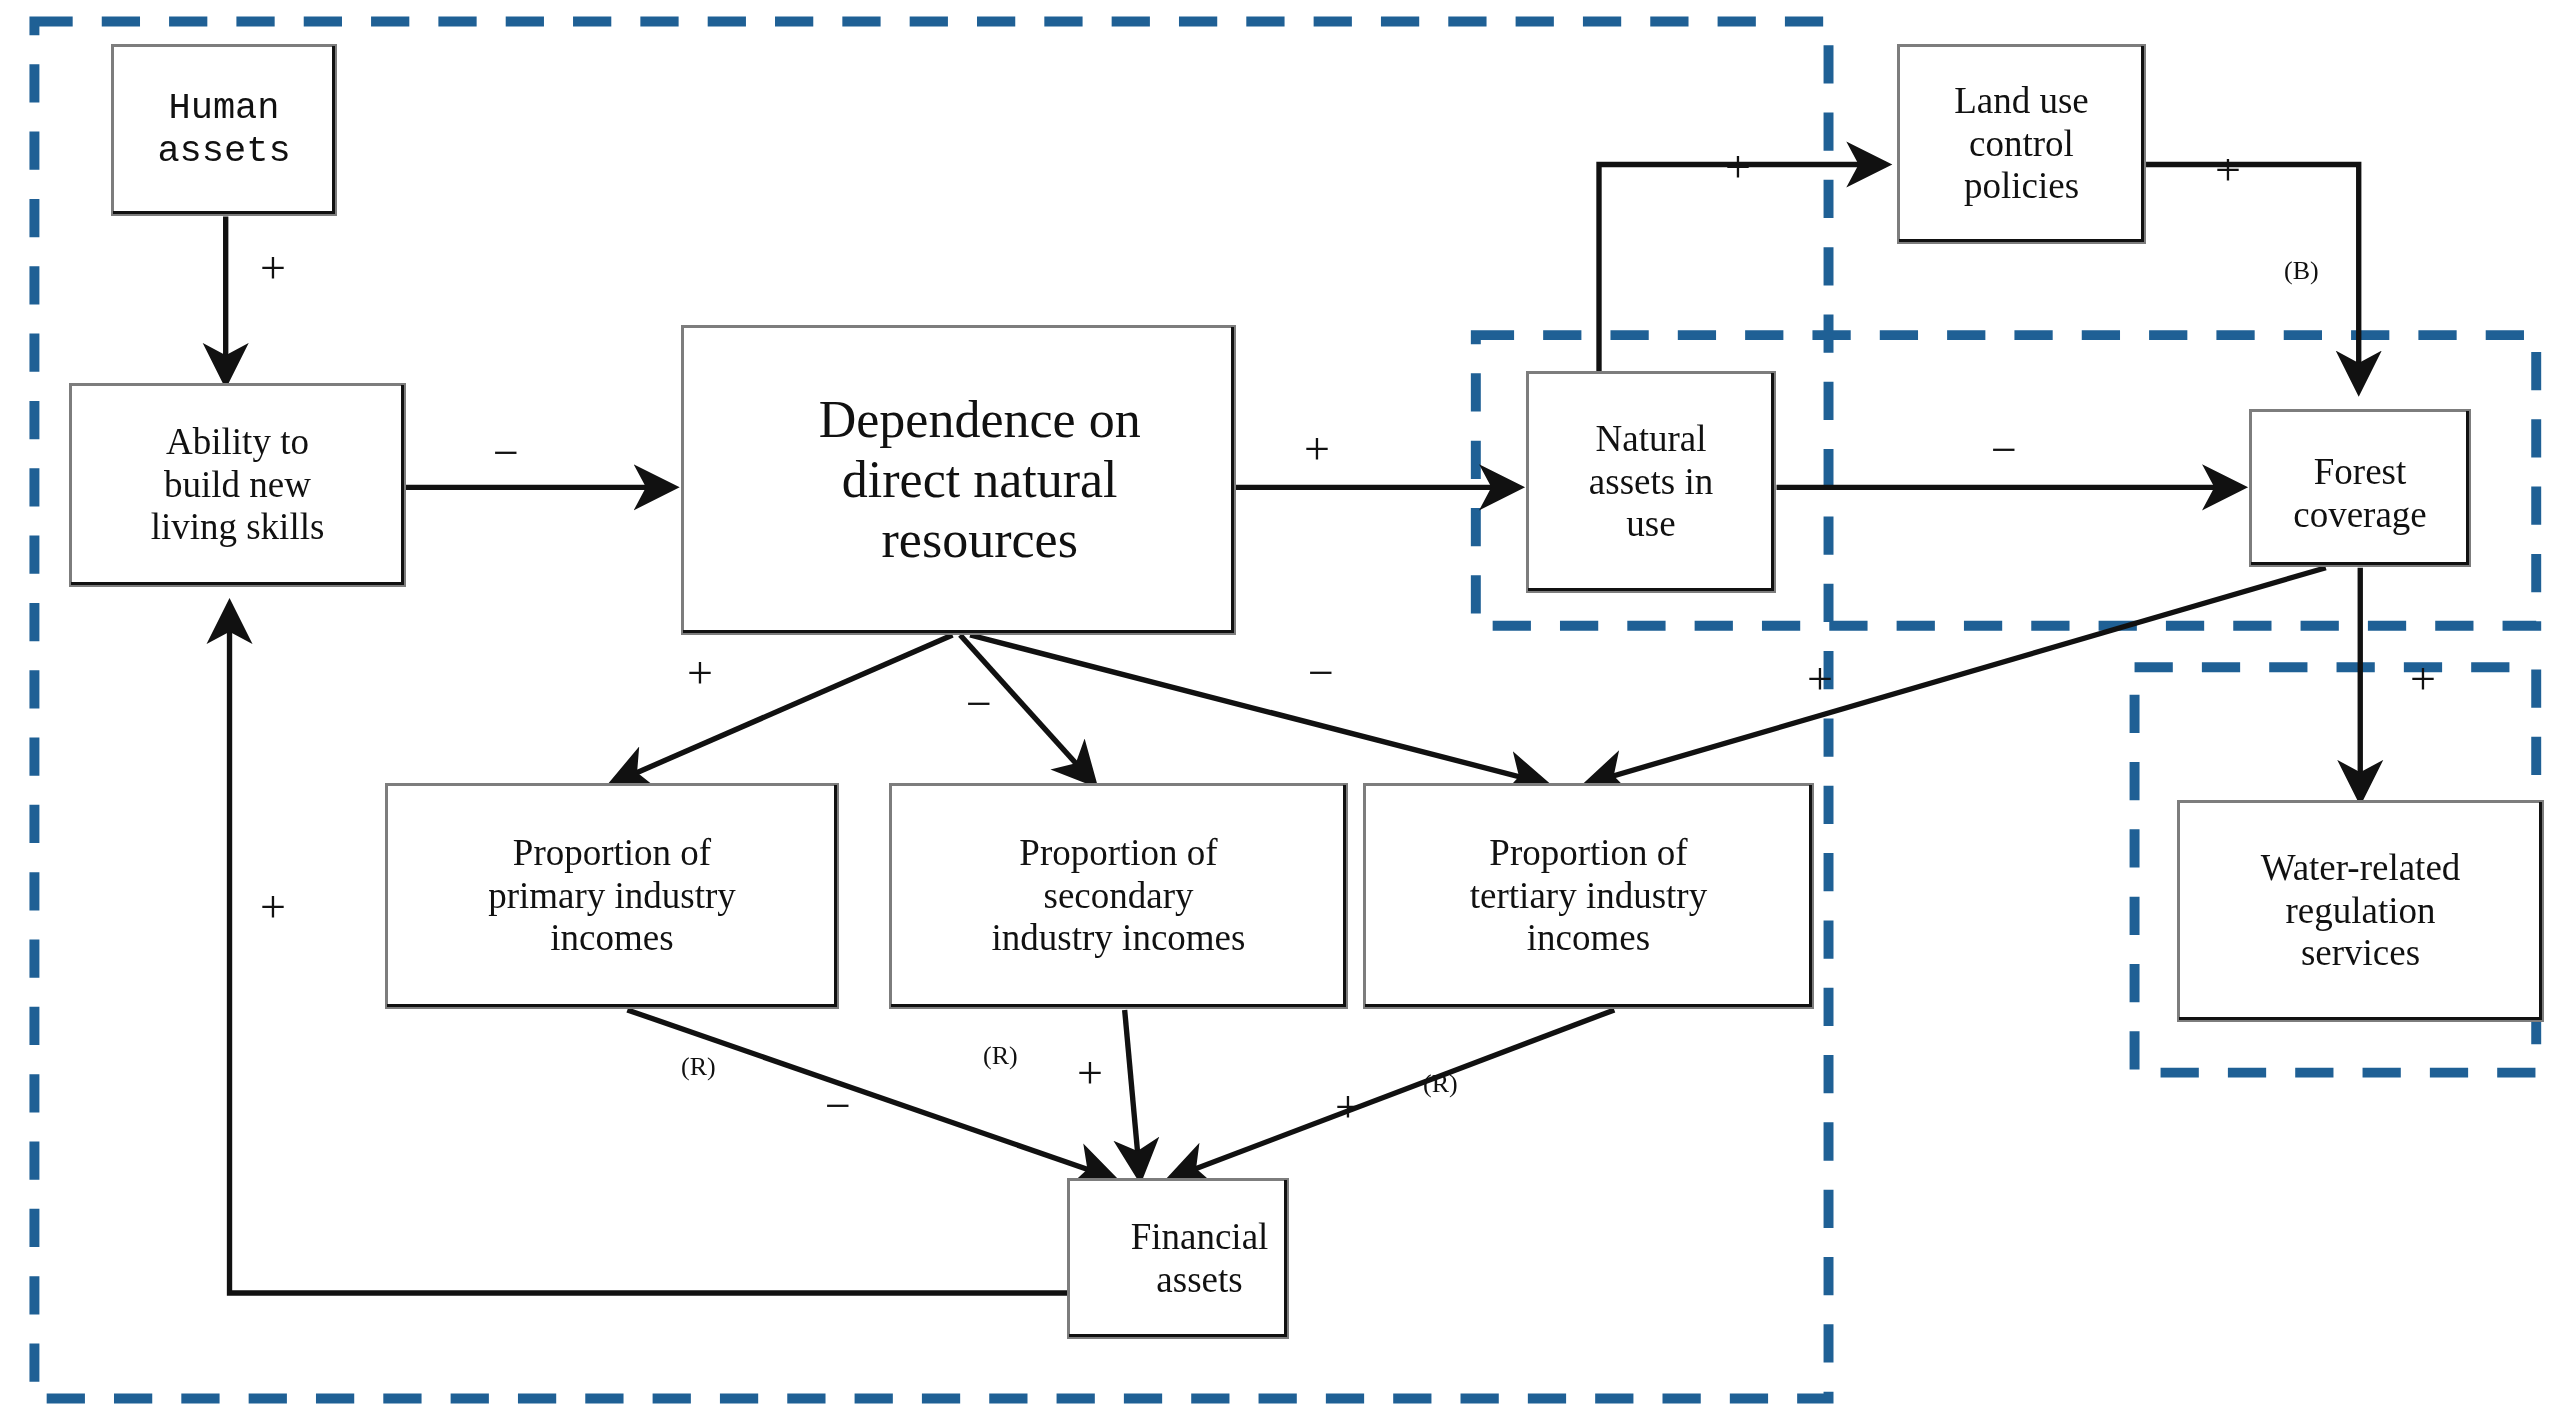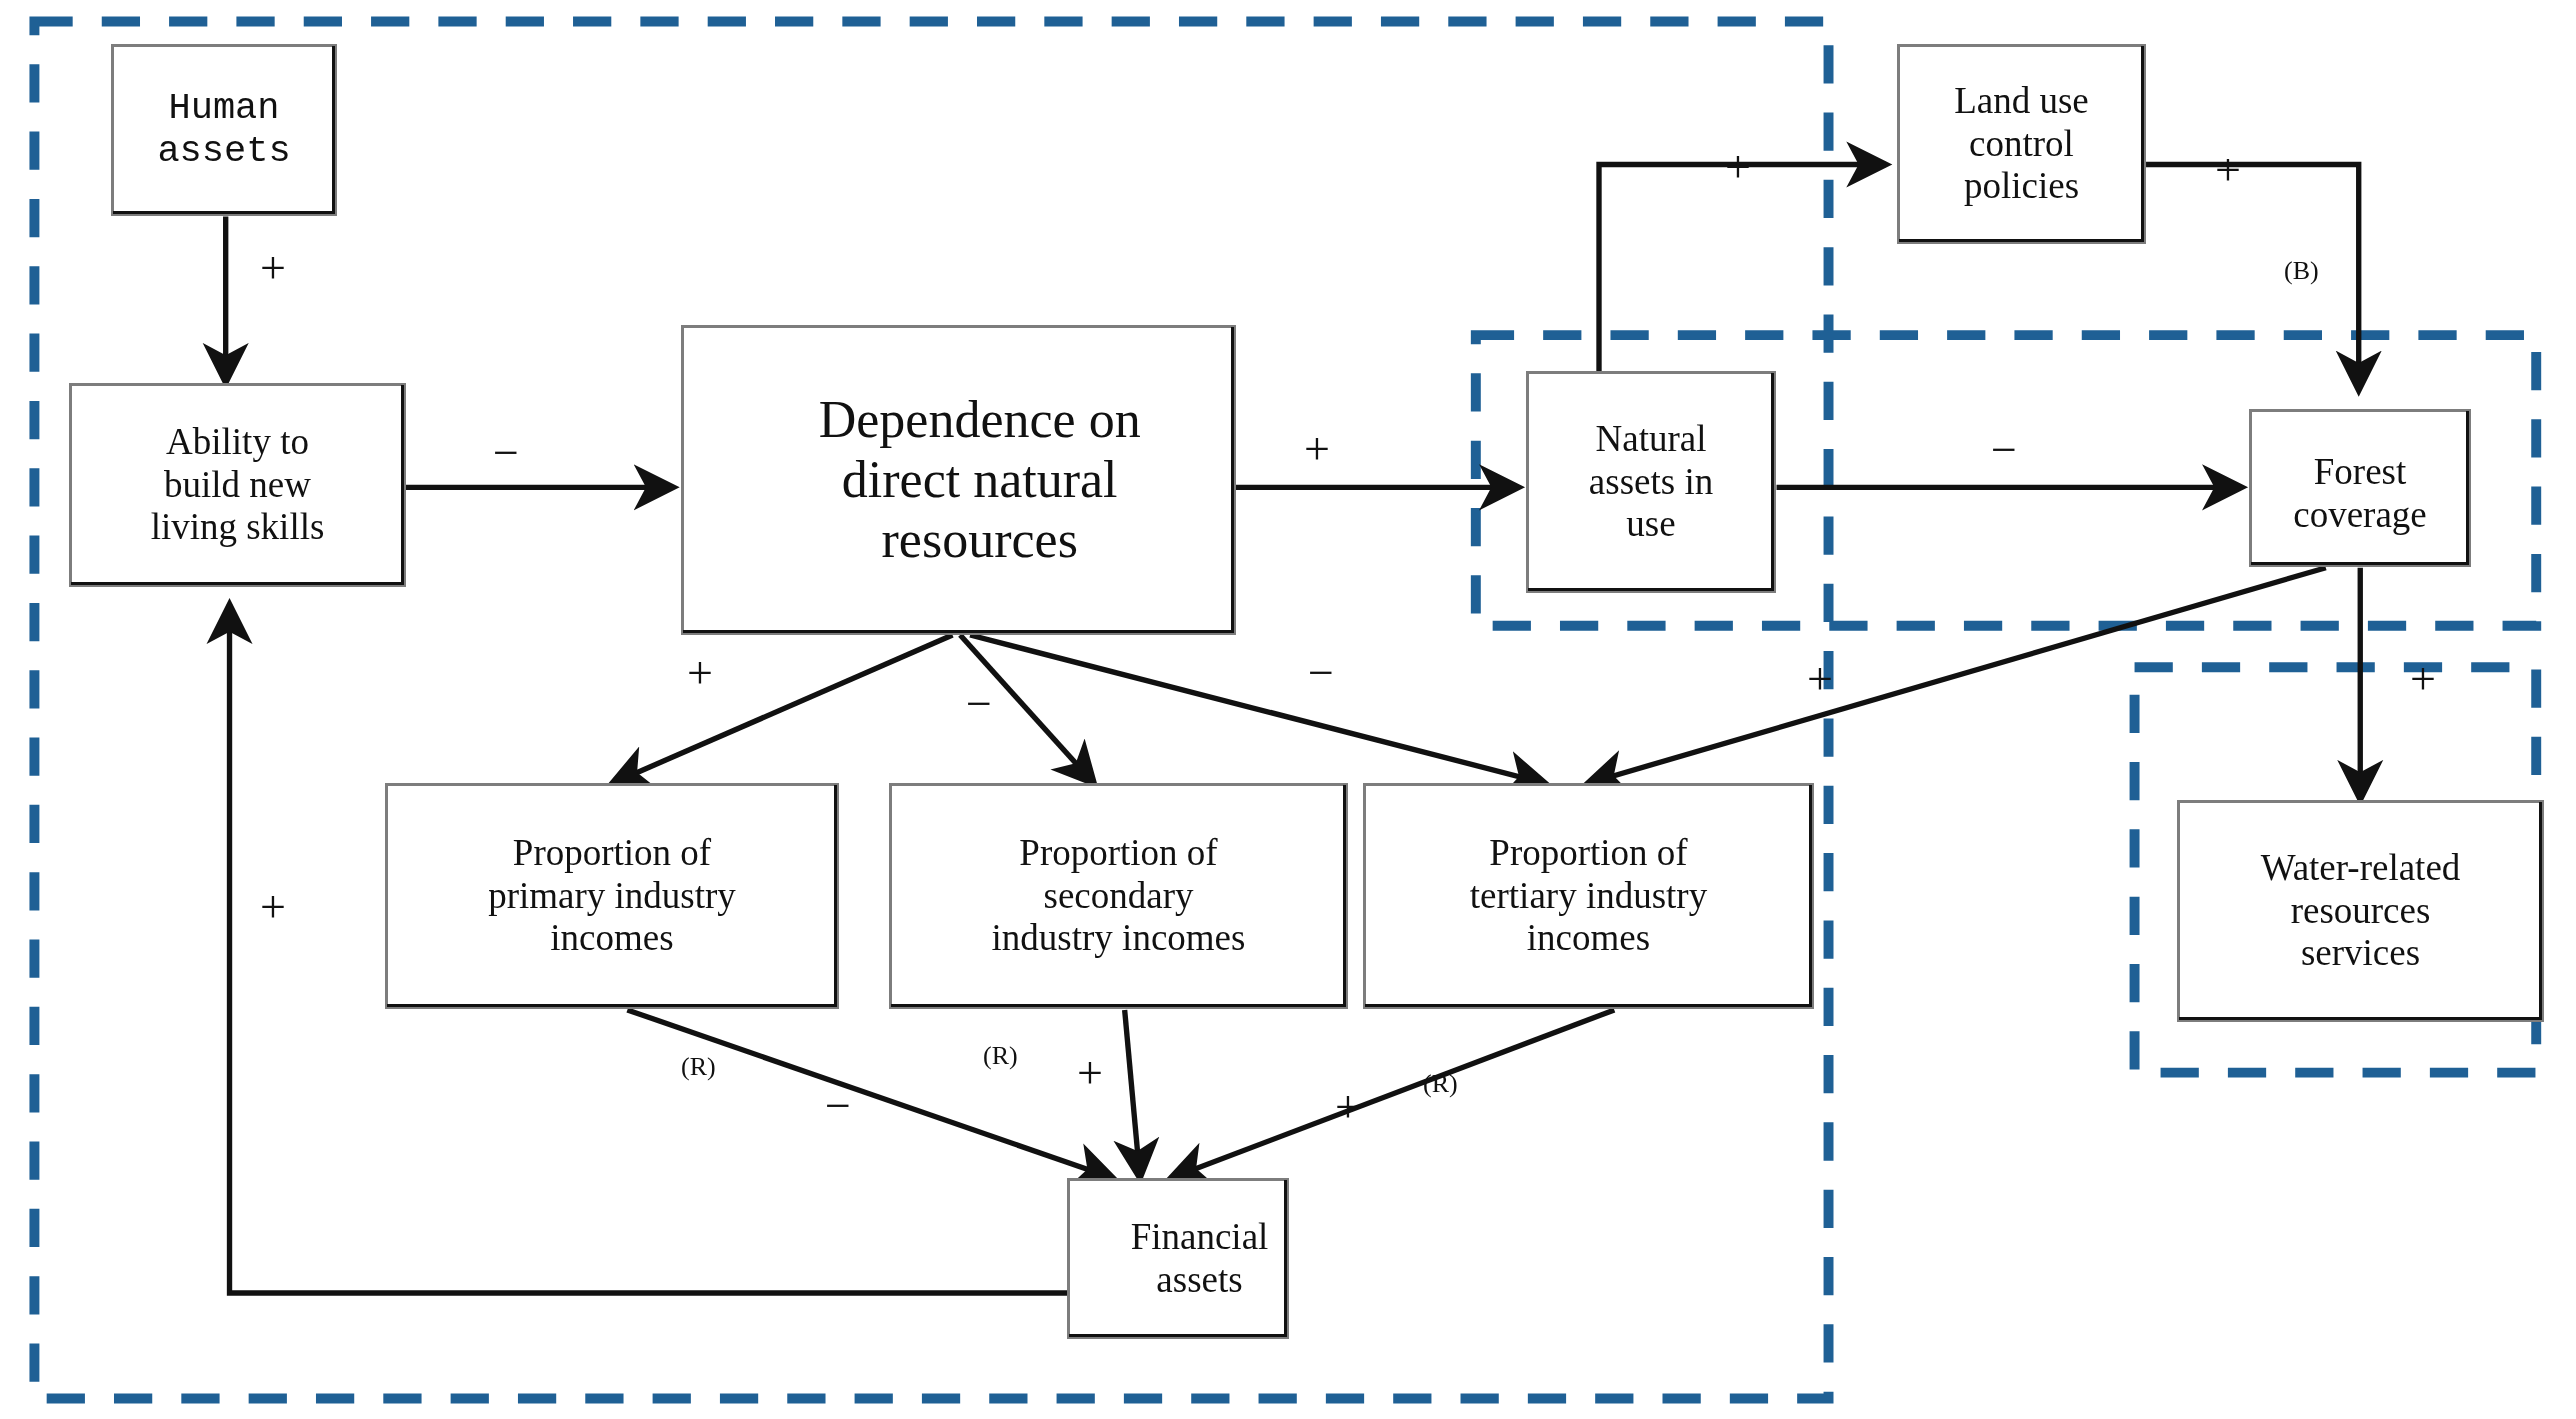--- a/index.html
+++ b/index.html
@@ -145,21 +145,21 @@
 incomes</span>
   </div>
 
   <div class="node" style="left:1067px;top:1178px;width:222px;height:161px;font-size:37px;padding-left:43px;">
     <span class="lbl" style="white-space:pre-line;">Financial
 assets</span>
   </div>
 
   <div class="node" style="left:2177px;top:800px;width:367px;height:222px;font-size:37px;">
     <span class="lbl" style="white-space:pre-line;">Water-related
-resources
+regulation
 services</span>
   </div>
 
   <span class="sign plus" style="left:260px;top:245px;">+</span>
   <span class="sign minus" style="left:493px;top:430px;">−</span>
   <span class="sign plus" style="left:1304px;top:426px;">+</span>
   <span class="sign plus" style="left:687px;top:650px;">+</span>
   <span class="sign minus" style="left:966px;top:681px;">−</span>
   <span class="sign minus" style="left:1308px;top:650px;">−</span>
   <span class="sign plus" style="left:1725px;top:144px;">+</span>

